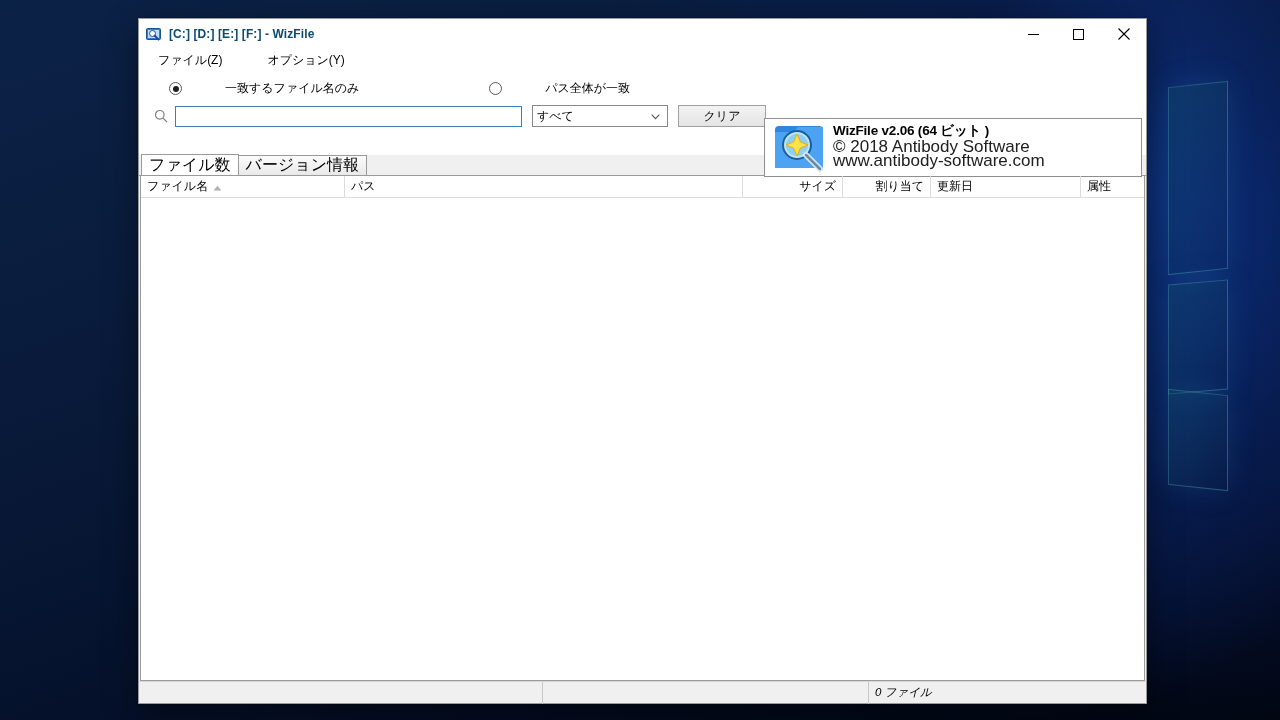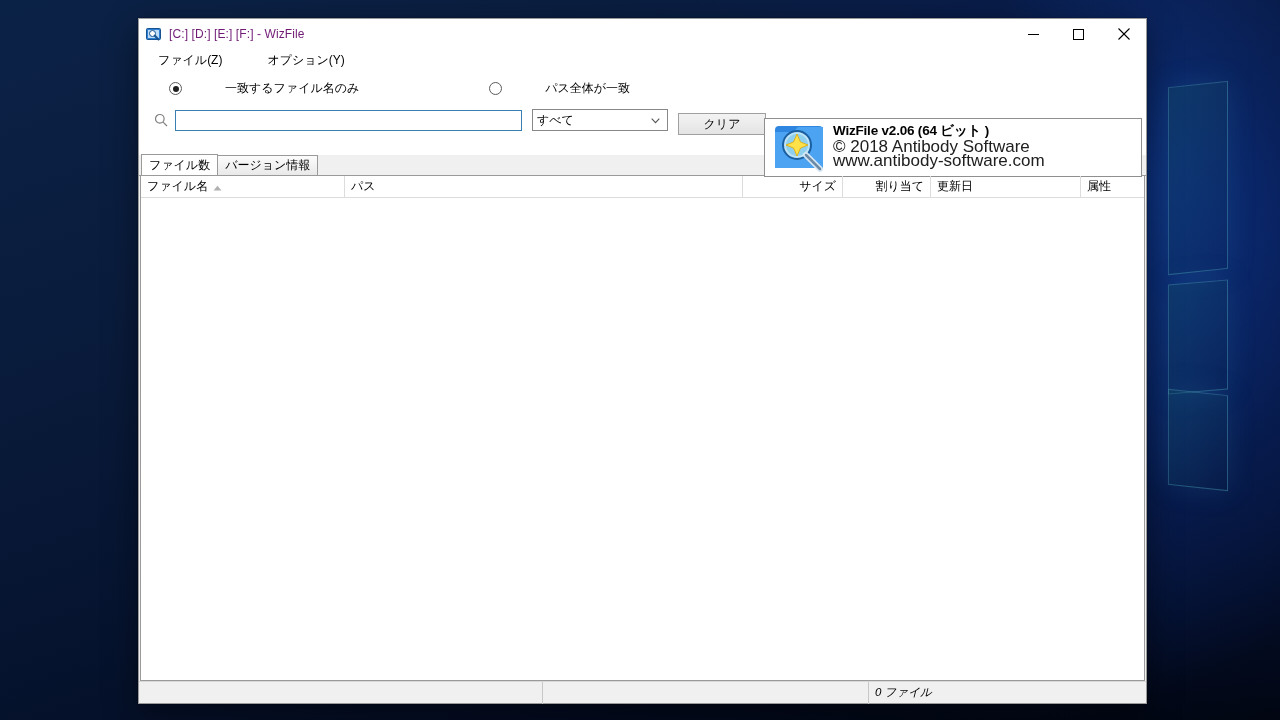--- a/index.html
+++ b/index.html
@@ -50,21 +50,21 @@
   #titlebar {
     height: 30px; background: #ffffff;
     display: flex; align-items: center; flex: none;
     position: relative;
   }
   #app-icon {
     width: 16px; height: 16px; margin-left: 7px; margin-right: 7px;
     flex: none; position: relative;
   }
   #title-text {
-    font-size: 12px; color: #701a75; letter-spacing: 0.1px; white-space: nowrap;
+    font-size: 12px; color: #0c4a6e; letter-spacing: 0.1px; white-space: nowrap; font-weight: bold;
   }
   #wincontrols { position: absolute; right: 0; top: 0; height: 30px; display: flex; }
   .wc { width: 45px; height: 30px; display: flex; align-items: center; justify-content: center; }
   .wc svg { display: block; }
 
   
   #menubar {
     height: 22px; background: #ffffff; display: flex; align-items: center;
     padding-left: 10px; flex: none; gap: 27px;
   }
@@ -98,21 +98,21 @@
     margin-left: 10px; width: 136px; height: 22px;
     border: 1px solid #888; background: #fff;
     font-size: 12px; color: #000; padding-left: 4px;
     display: flex; align-items: center; position: relative;
   }
   #filter-select .chev { position: absolute; right: 7px; top: 50%; transform: translateY(-50%); }
   #clear-btn {
     margin-left: 10px; width: 88px; height: 22px;
     background: linear-gradient(#f3f3f3, #e4e4e4);
     border: 1px solid #a0a0a0; font-size: 12px; color: #000;
-    display: flex; align-items: center; justify-content: center; margin-top: 8px;
+    display: flex; align-items: center; justify-content: center;
   }
 
   
   #brand {
     position: absolute; left: 625px; top: 47px; width: 378px; height: 59px;
     border: 1px solid #8f8f8f; background: #ffffff;
     display: flex; align-items: flex-start; padding-left: 6px;
   }
   #brand-logo { width: 56px; height: 56px; margin: 1px 4px 0 2px; flex: none; }
   #brand-text { padding-top: 3px; }
@@ -140,21 +140,21 @@
   .card.bank { color:#333; }
   #donate-note { font-size: 9px; color: #000; margin-top: 1px; white-space: nowrap; }
 
   
   #tabbar {
     flex: none; height: 21px; background: #f0f0f0;
     display: flex; align-items: flex-end; padding-left: 2px;
     border-bottom: 1px solid #9a9a9a;
   }
   .tab {
-    height: 20px; padding: 9px 7px; font-size: 12px; color: #000;
+    height: 20px; padding: 9px 7px; font-size: 16px; color: #000;
     display: flex; align-items: center; border: 1px solid #9a9a9a;
     border-bottom: none; background: linear-gradient(#fcfcfc,#e9e9e9);
     margin-right: -1px; white-space: nowrap;
   }
   .tab.active { background: #ffffff; position: relative; z-index: 2; height: 21px; }
 
   
   #listview { flex: 1 1 auto; background: #fff; border: 1px solid #9a9a9a; border-top: none;
               margin: 0 1px; display: flex; overflow: hidden; }
   #colheader { height: 22px; background: #ffffff; display: flex; border-bottom: 1px solid #dcdcdc; flex: none; }

